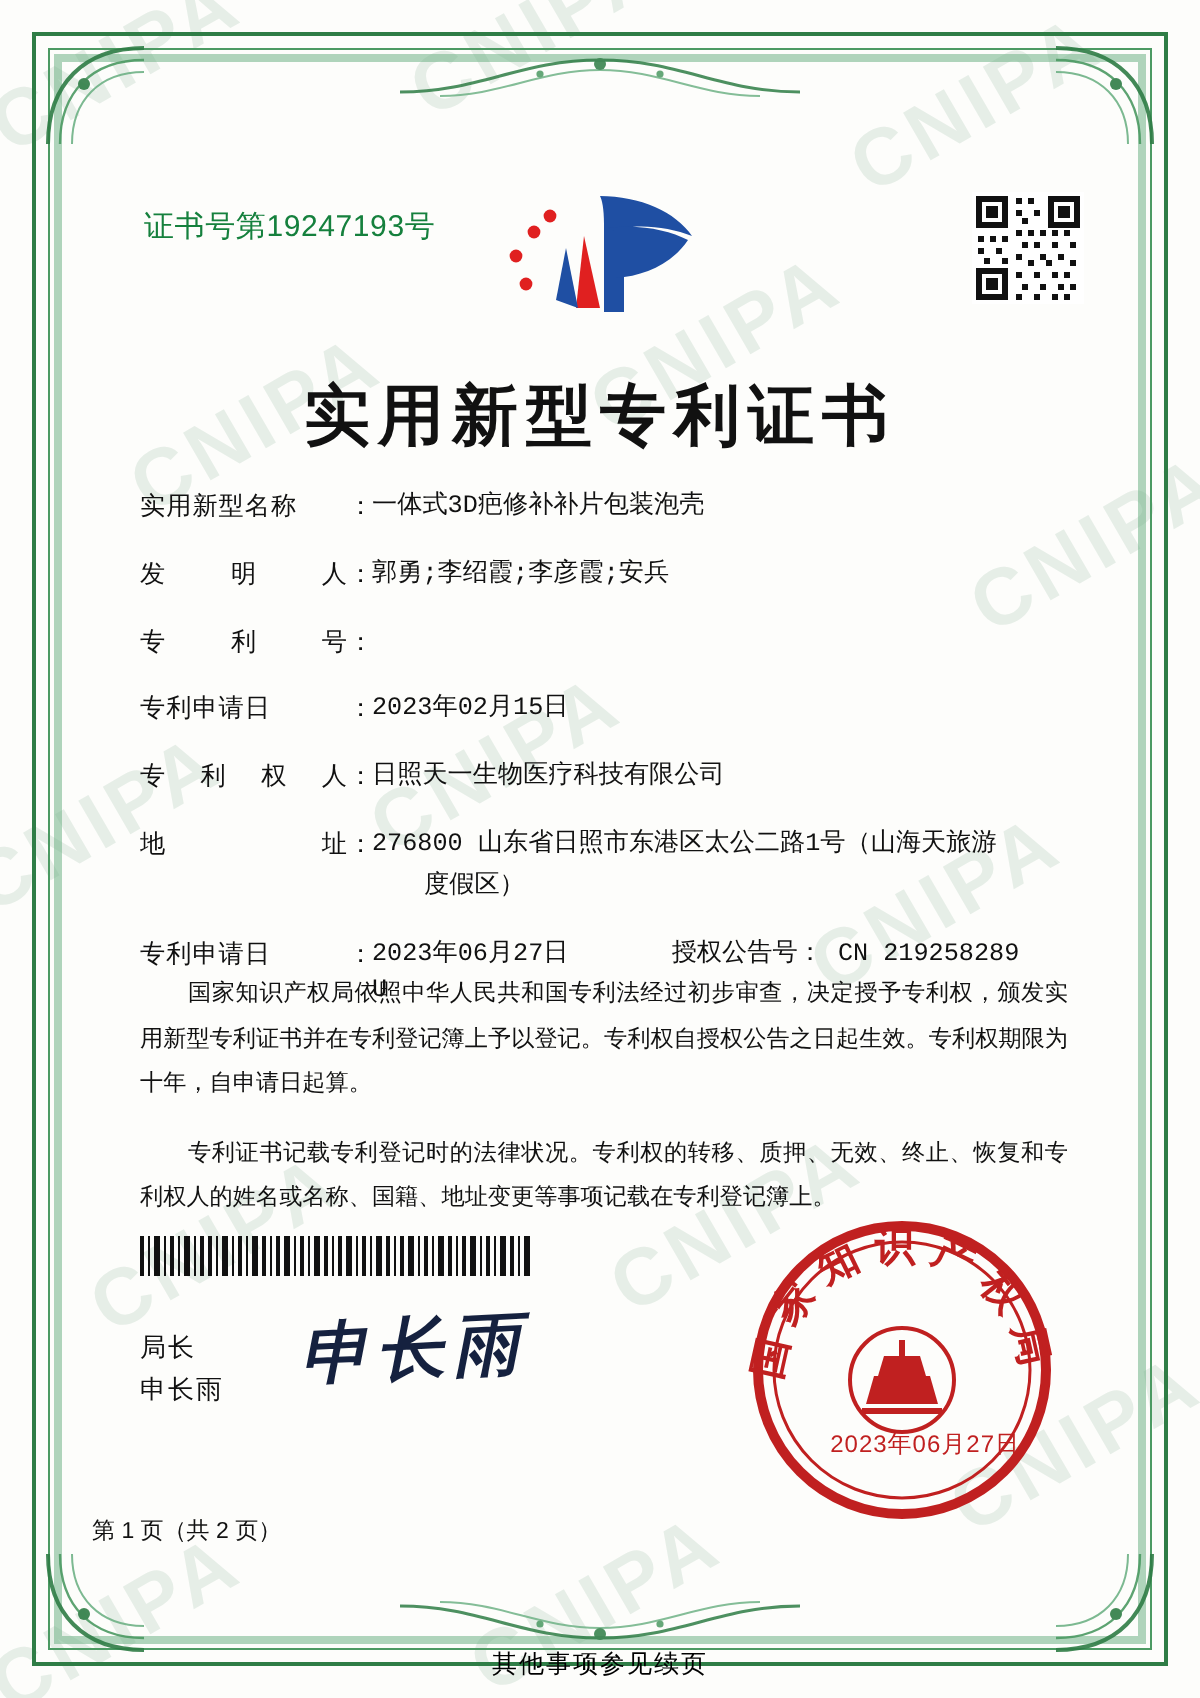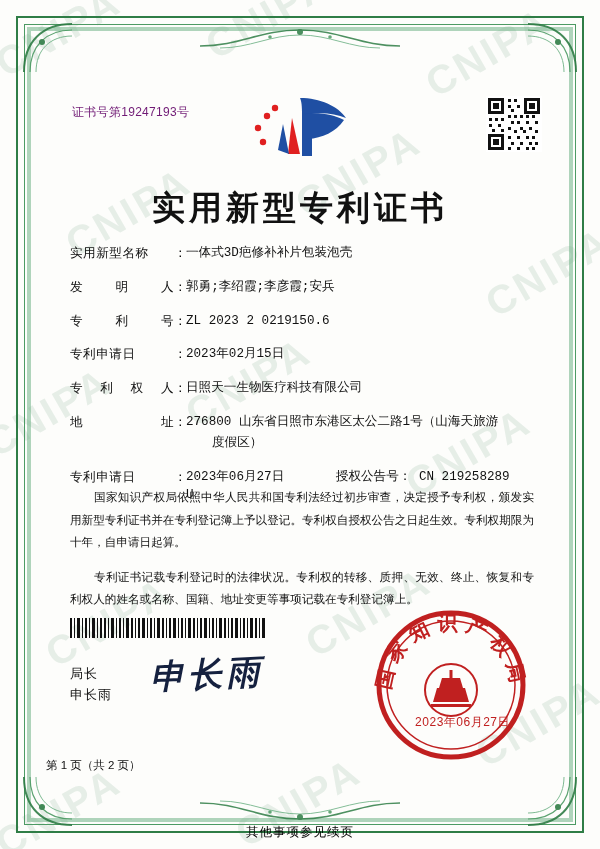--- a/index.html
+++ b/index.html
@@ -99,22 +99,22 @@
     left: 46px;
     top: 46px;
     right: 46px;
     bottom: 46px;
   }
 
   .cert-no {
     position: absolute;
     left: 26px;
     top: 58px;
-    font-size: 12px;
-    color: #701a75;
+    font-size: 15px;
+    color: #15803d;
     letter-spacing: 0.3px;
   }
 
   .logo {
     position: absolute;
     left: 50%;
     top: 48px;
     transform: translateX(-50%);
     width: 116px;
     height: 70px;
@@ -416,21 +416,20 @@
         <div class="field-value">郭勇;李绍霞;李彦霞;安兵</div>
       </div>
 
       <div class="field-row">
         <div class="field-label spread">
             <span>专</span>
             <span>利</span>
             <span>号</span>
           </div>
         <div class="field-colon">：</div>
-        <div class="field-value">ZL 2023 2 0219150.6</div>
       </div>
 
       <div class="field-row">
         <div class="field-label">专利申请日</div>
         <div class="field-colon">：</div>
         <div class="field-value">2023年02月15日</div>
       </div>
 
       <div class="field-row">
         <div class="field-label spread">

